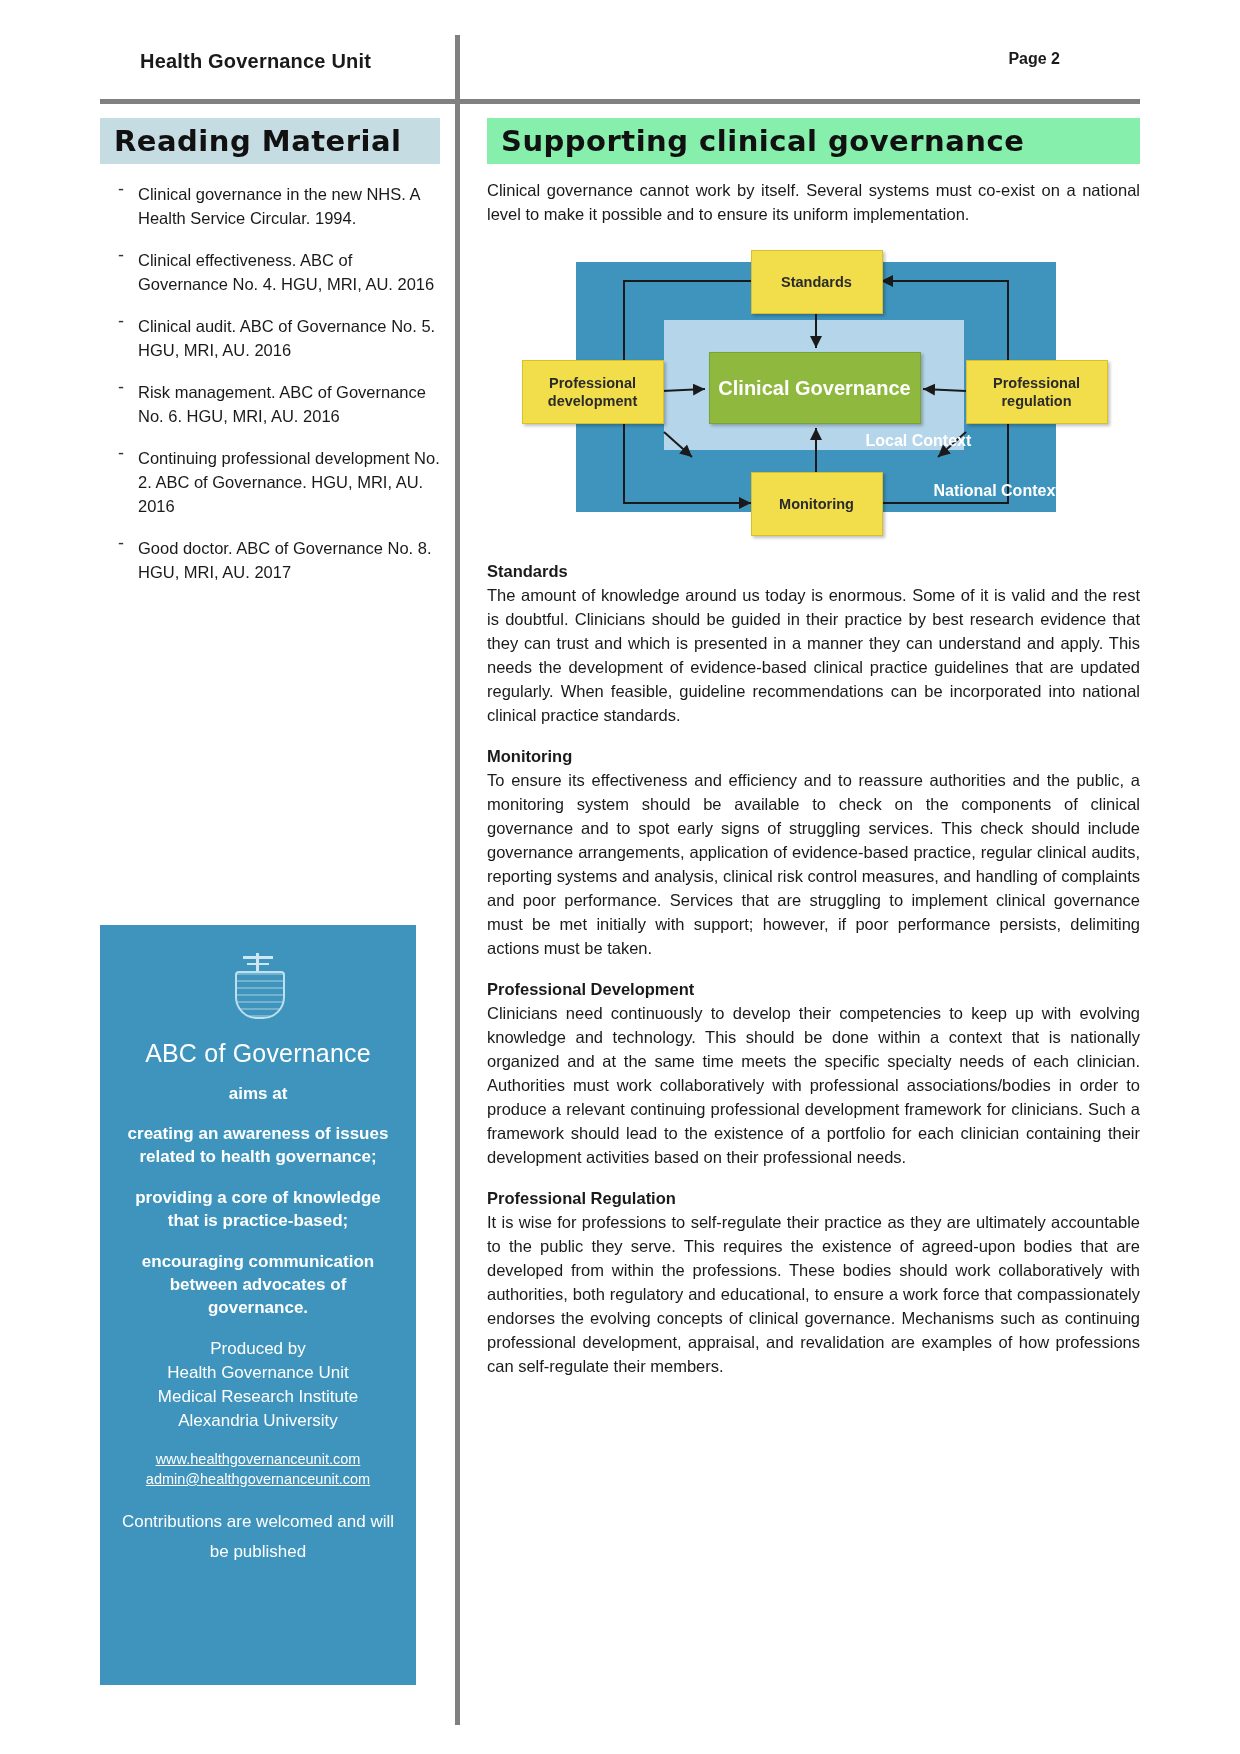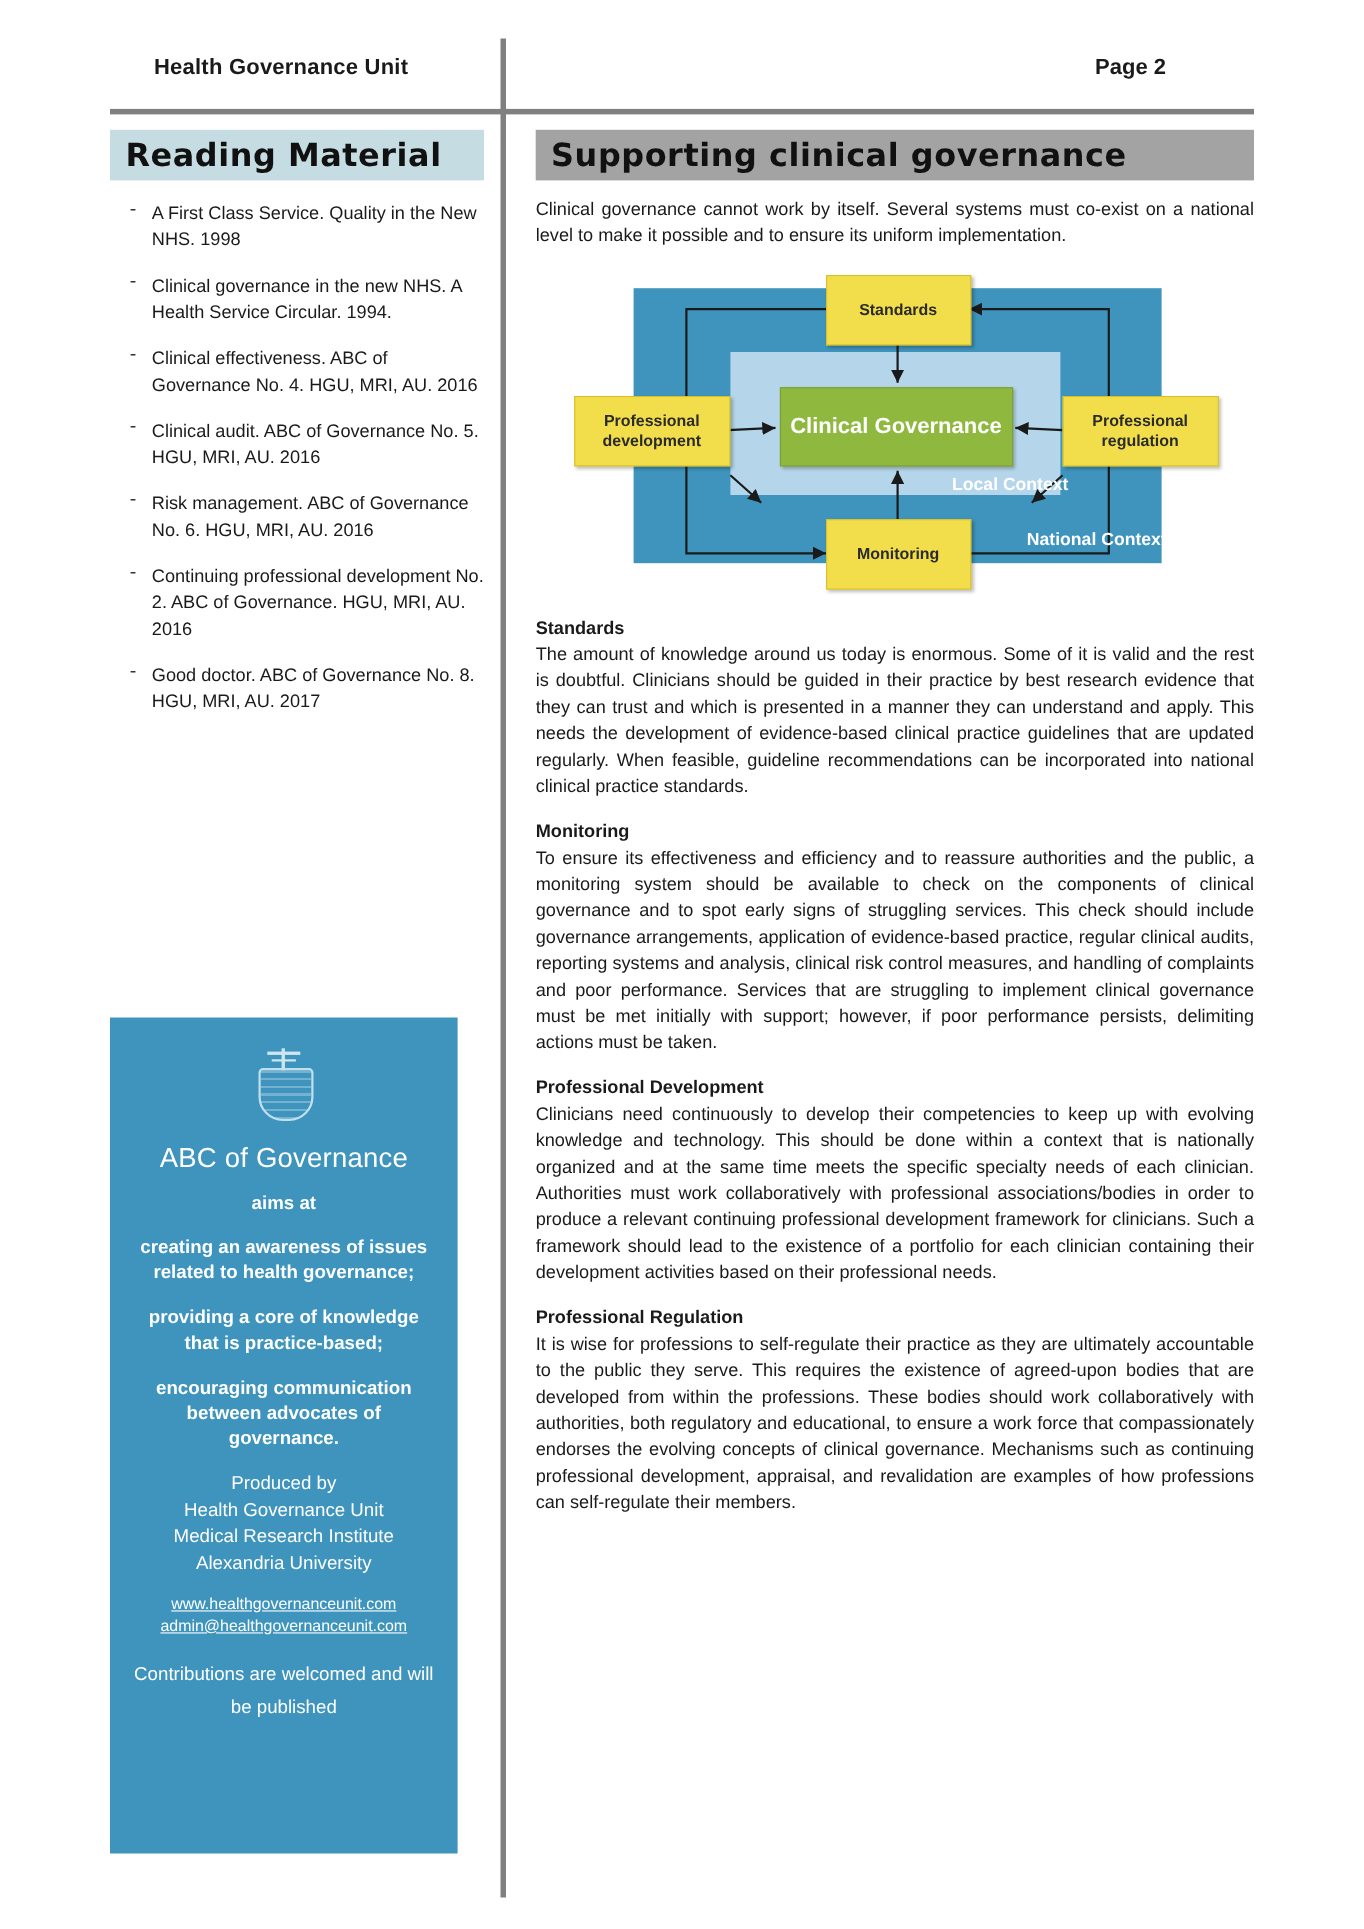--- a/index.html
+++ b/index.html
@@ -32,21 +32,21 @@
   .header-title {
     position: absolute;
     left: 40px; top: 10px;
     font-size: 20px;
     font-weight: bold;
     letter-spacing: 0.2px;
   }
   .header-page {
     position: absolute;
     right: 80px; top: 10px;
-    font-size: 20px;
+    font-size: 16px;
     font-weight: bold;
   }
   .header-rule {
     position: absolute;
     left: 100px; top: 99px;
     width: 1040px;
     height: 5px;
     background: #808080;
   }
   .vline {
@@ -189,21 +189,21 @@
     margin-top: 18px;
   }
 
   
   .right-col {
     position: absolute;
     left: 487px; top: 118px;
     width: 653px;
   }
   .right-banner {
-    background: #a3a3a3;
+    background: #86efac;
     height: 46px;
     line-height: 46px;
     padding-left: 14px;
     box-sizing: border-box;
   }
   .body-text {
     font-size: 16.5px;
     line-height: 24px;
     text-align: justify;
     margin-top: 14px;
@@ -297,21 +297,20 @@
     <div class="header-page">Page 2</div>
   </div>
   <div class="header-rule"></div>
   <div class="vline"></div>
 
   <div class="left-col">
     <div class="section-banner">
       <span class="banner-text">Reading Material</span>
     </div>
     <ul class="reading-list">
-      <li>A First Class Service. Quality in the New NHS. 1998</li>
       <li>Clinical governance in the new NHS. A Health Service Circular. 1994.</li>
       <li>Clinical effectiveness. ABC of Governance No. 4. HGU, MRI, AU. 2016</li>
       <li>Clinical audit. ABC of Governance No. 5. HGU, MRI, AU. 2016</li>
       <li>Risk management. ABC of Governance No. 6. HGU, MRI, AU. 2016</li>
       <li>Continuing professional development No. 2. ABC of Governance. HGU, MRI, AU. 2016</li>
       <li>Good doctor. ABC of Governance No. 8. HGU, MRI, AU. 2017</li>
     </ul>
   </div>
 
   <div class="promo">

